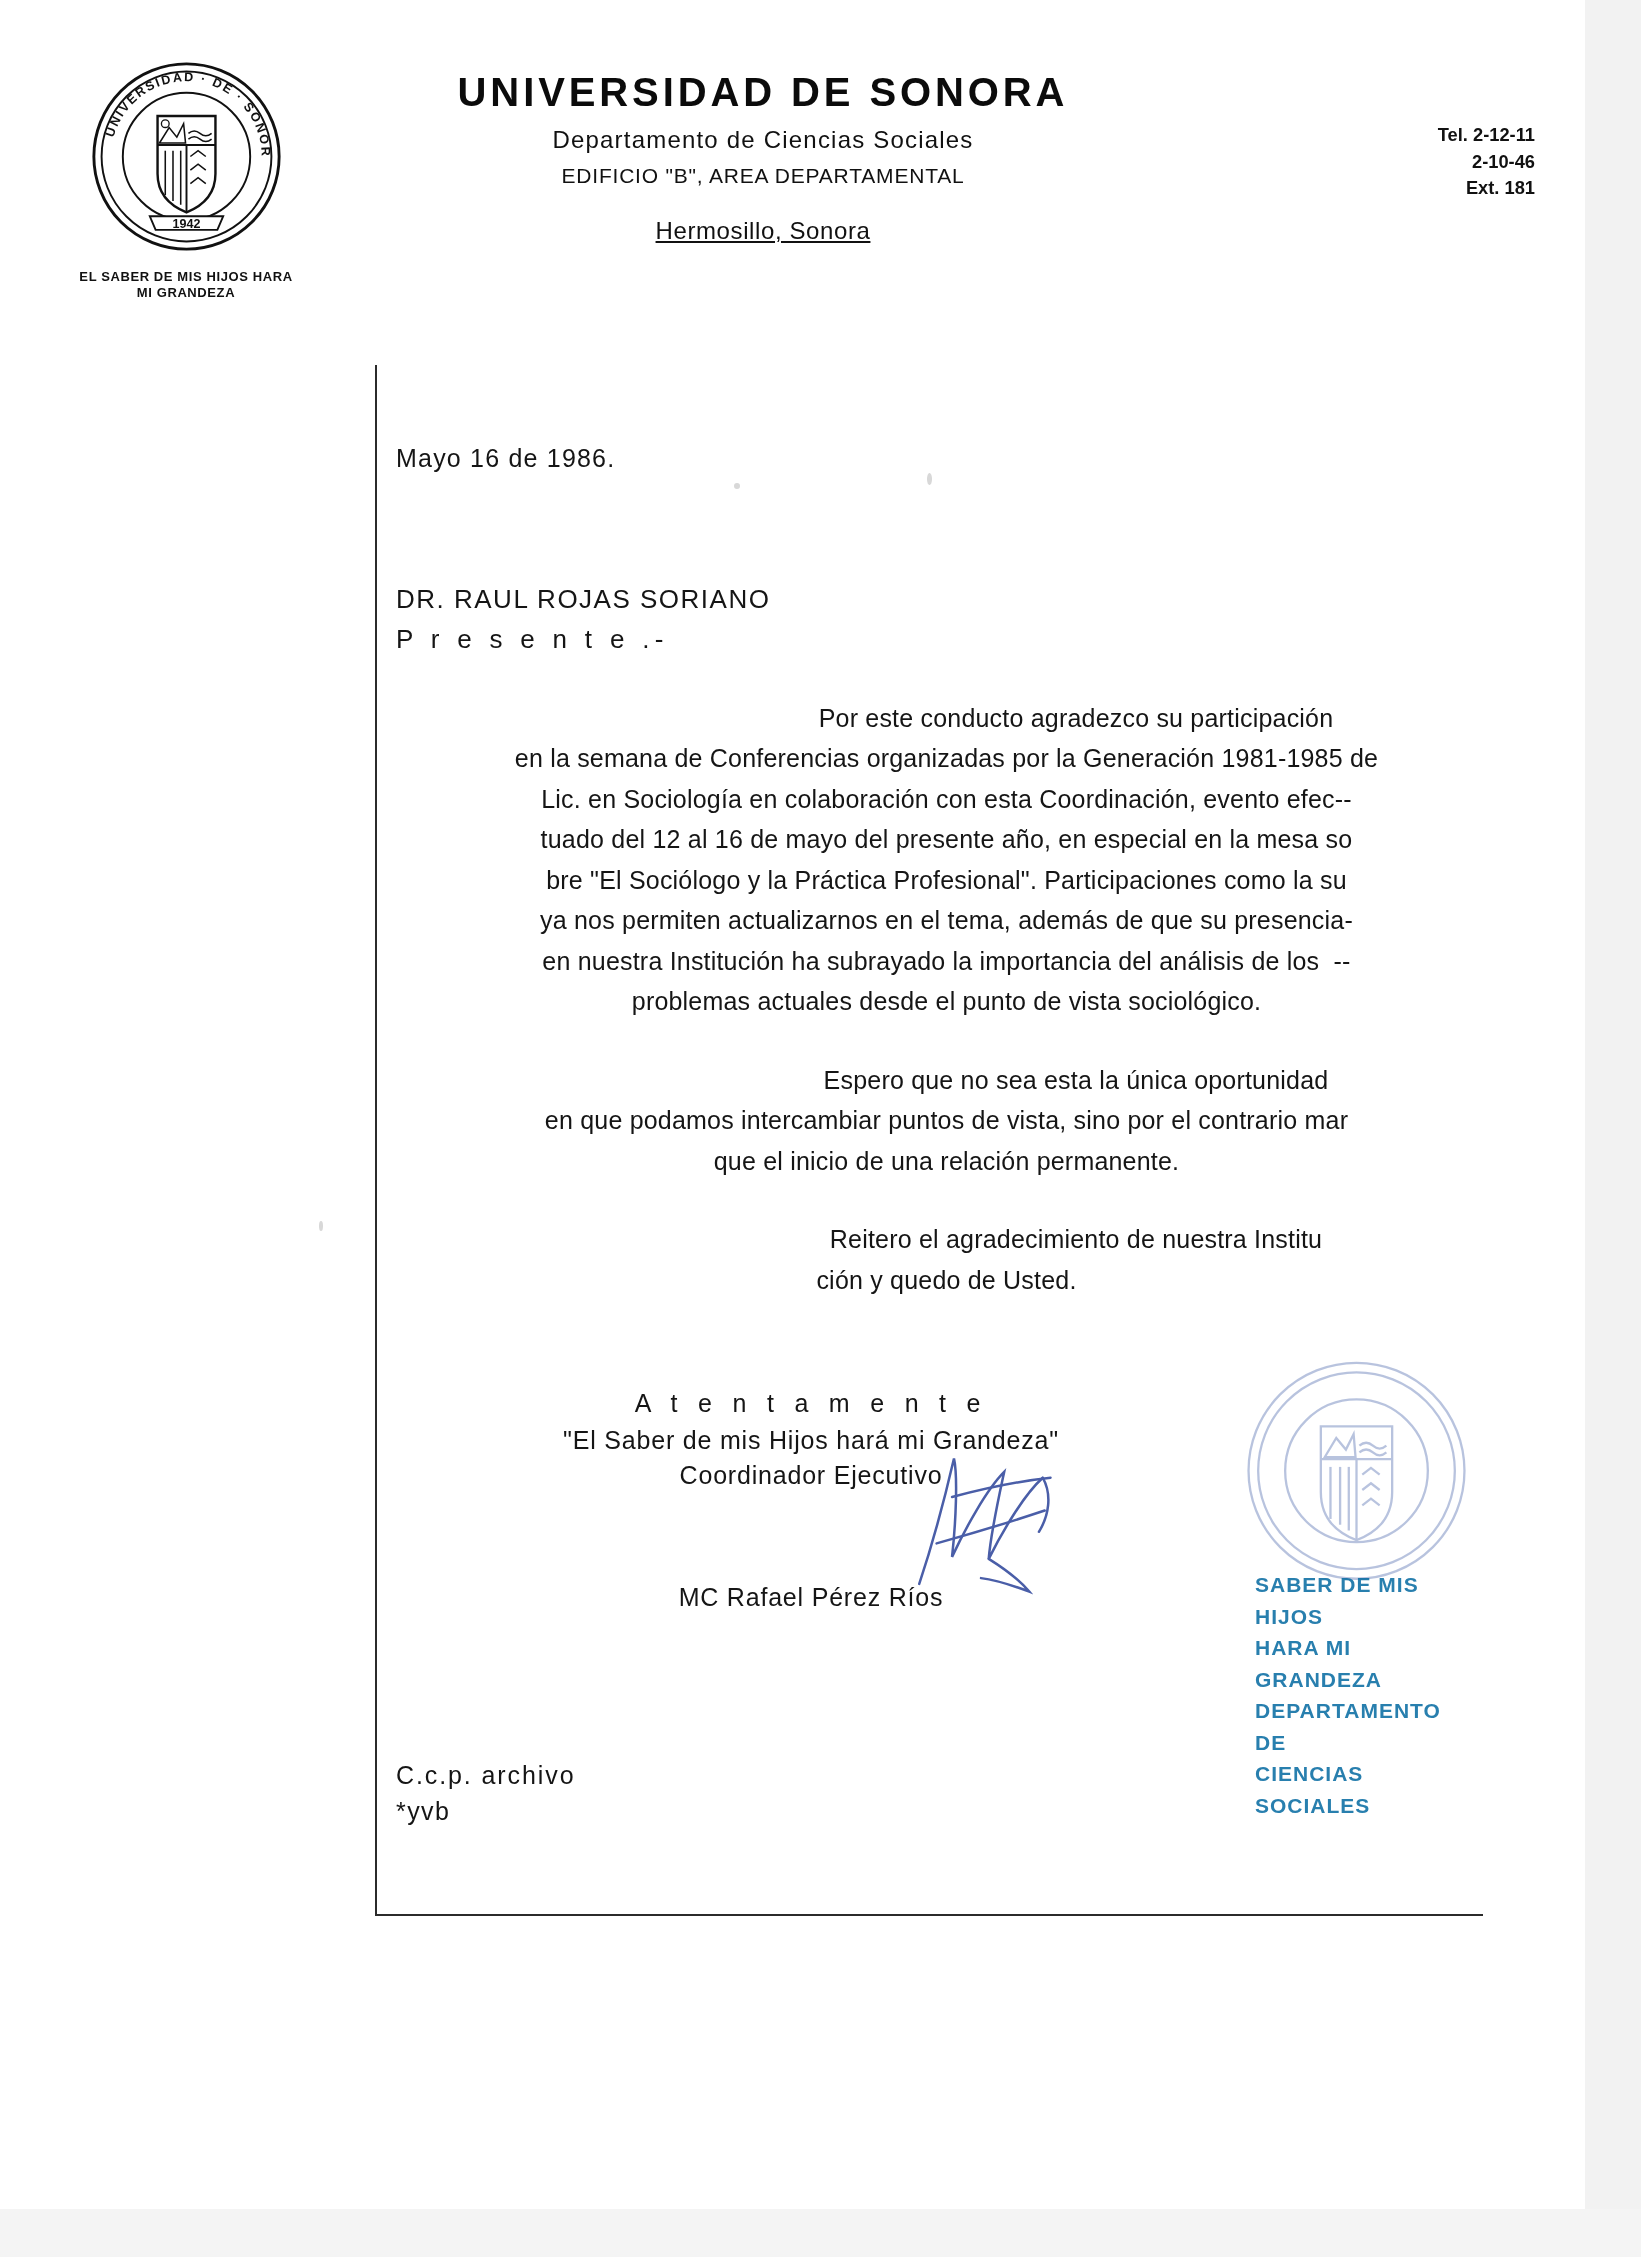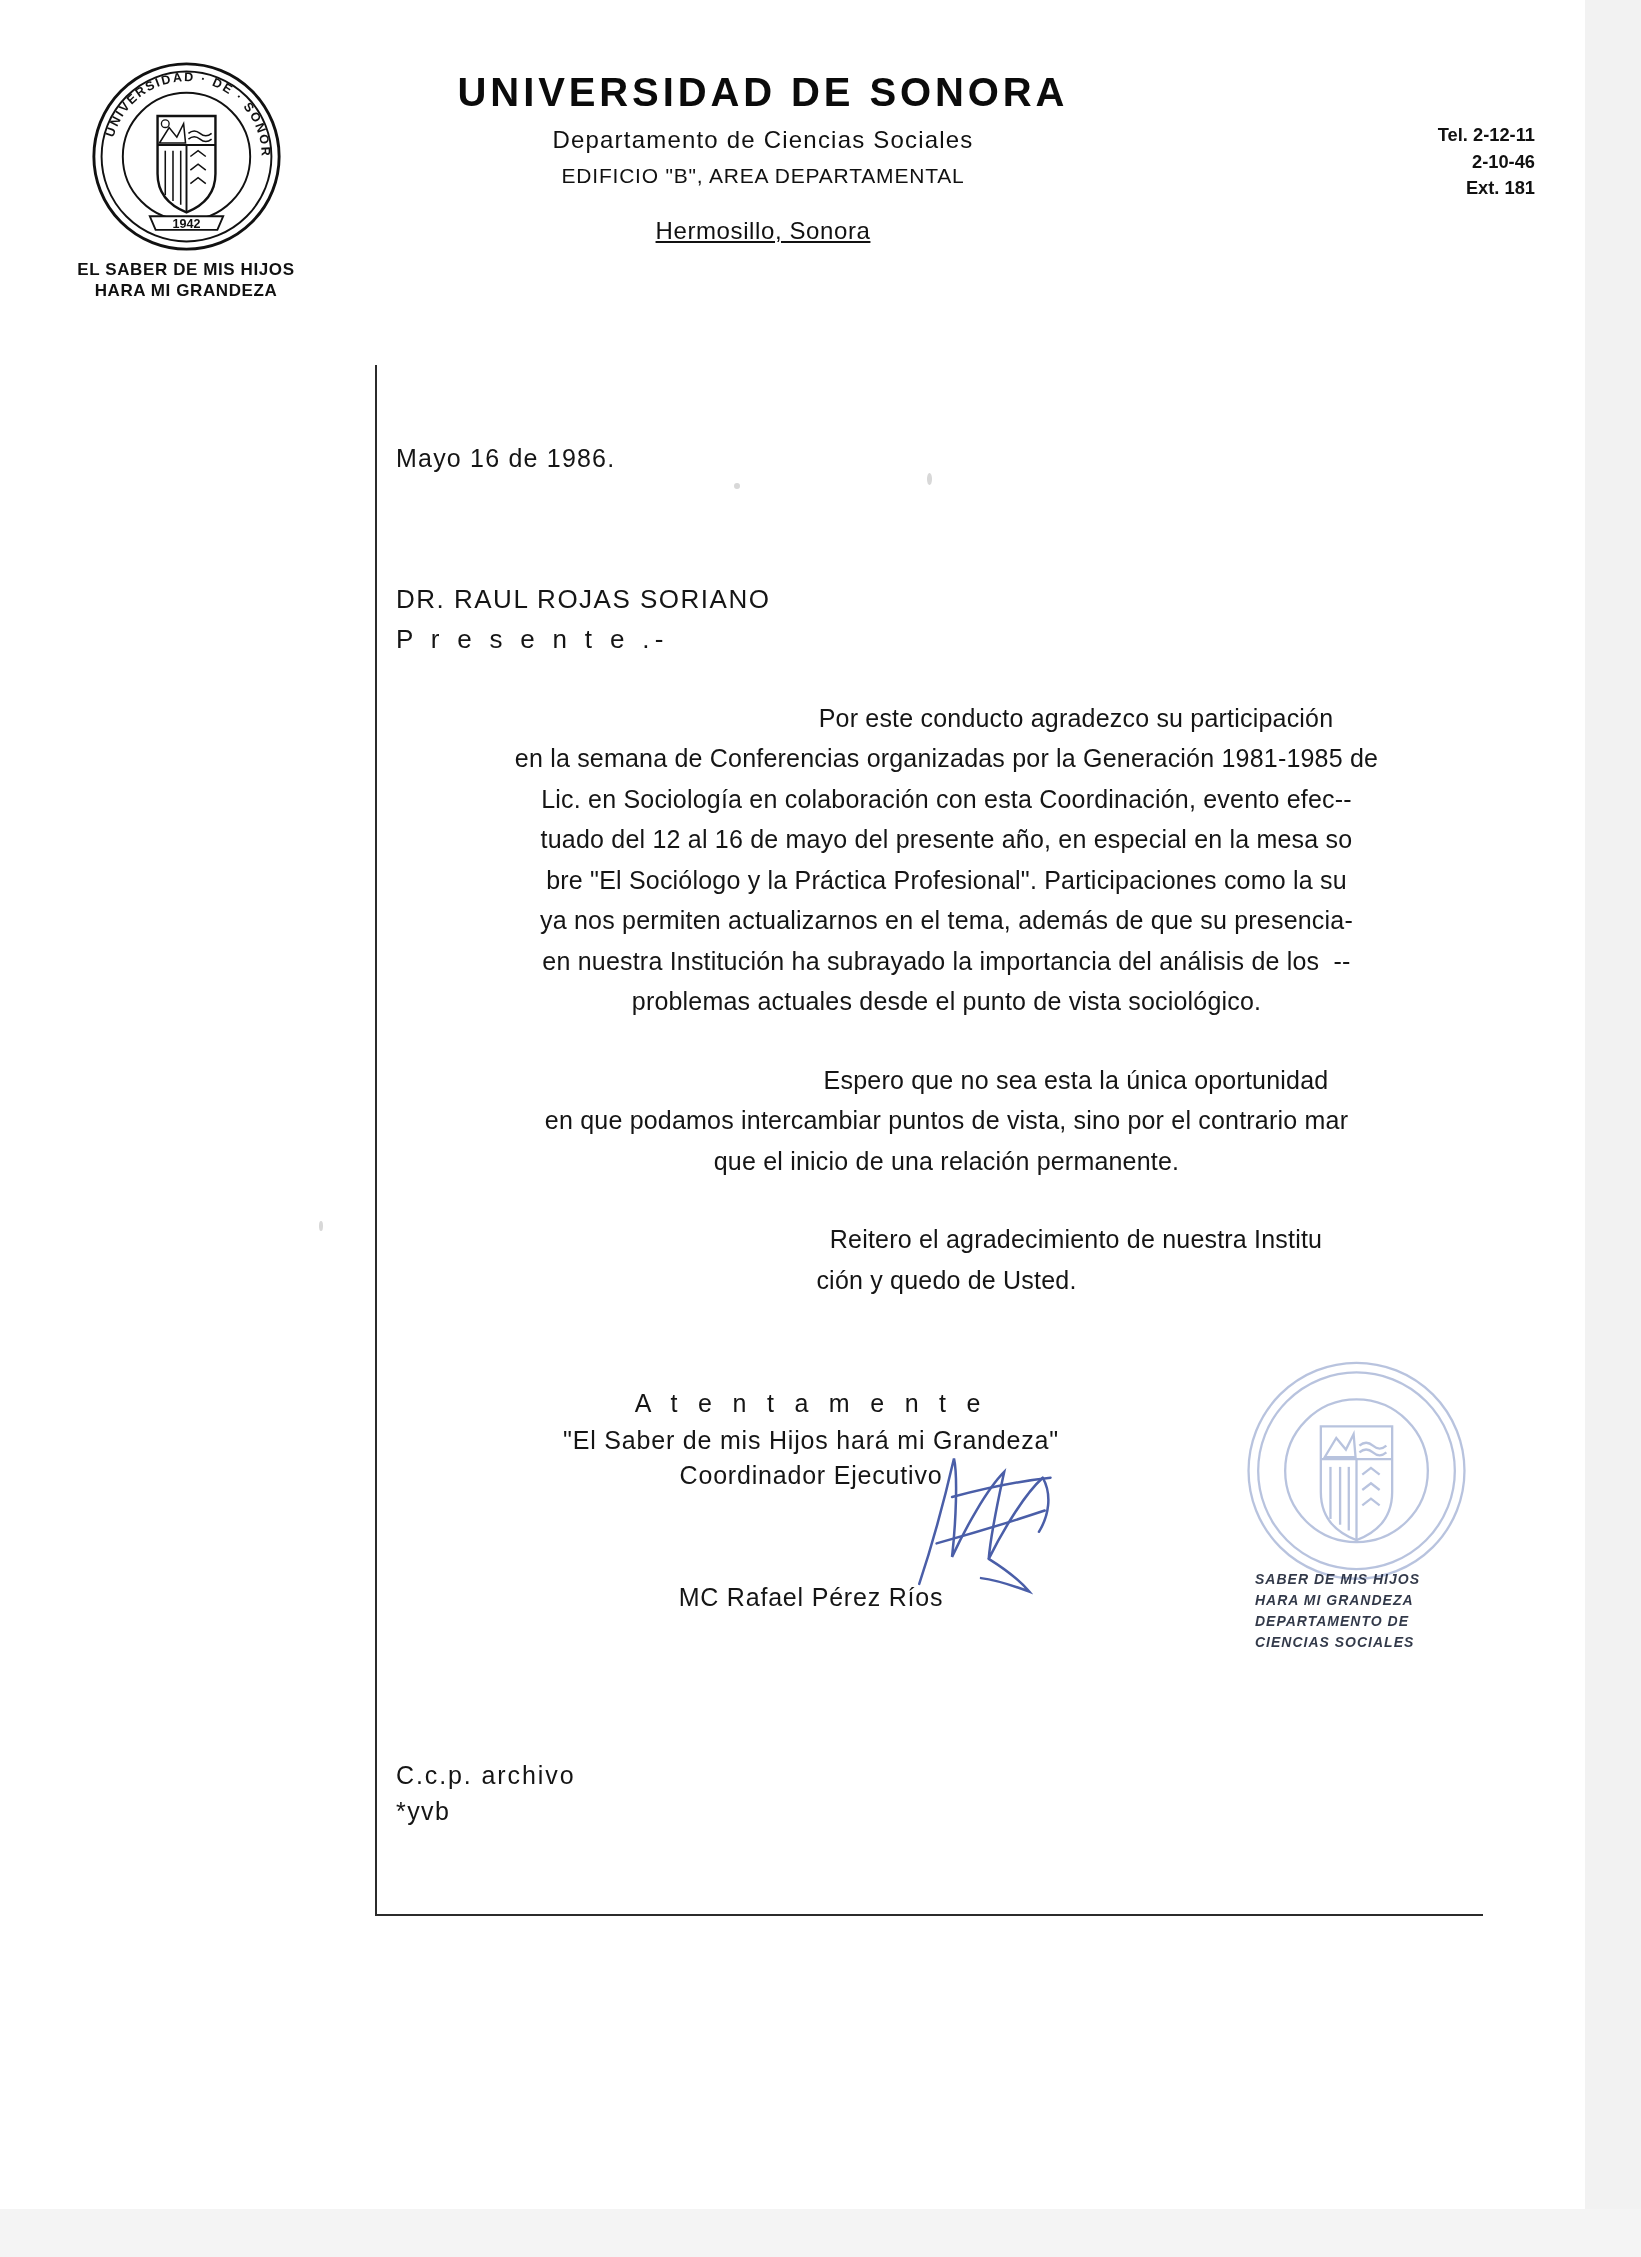--- a/index.html
+++ b/index.html
@@ -56,23 +56,23 @@
     width: 222px;
     text-align: center;
   }
   #crest {
     width: 193px;
     height: 193px;
     margin: 0 auto;
     display: block;
   }
   #crest-motto {
-    margin-top: 6px;
-    font-family: "Liberation Sans", sans-serif;
-    font-size: 17px;
+    margin-top: 16px;
+    font-family: "Liberation Sans", sans-serif;
+    font-size: 13px;
     font-weight: 700;
     letter-spacing: 0.6px;
     line-height: 1.25;
     color: #111;
   }
 
   #title-block {
     position: absolute;
     left: 406px;
     top: 70px;
@@ -239,27 +239,26 @@
     width: 241px;
     height: 241px;
     opacity: 0.55;
   }
   #stamp-text {
     position: absolute;
     left: 1255px;
     top: 1569px;
     width: 222px;
     font-family: "Liberation Sans", sans-serif;
-    font-size: 14px;
+    font-size: 21px;
     font-weight: 700;
     line-height: 1.5;
-    color: #0f172a;
+    color: #0369a1;
     letter-spacing: 1px;
     opacity: 0.85;
-    font-style: italic;
   }
 
   
   .speck {
     position: absolute;
     background: #d8d8d8;
     border-radius: 50%;
   }
 </style>
 </head>

